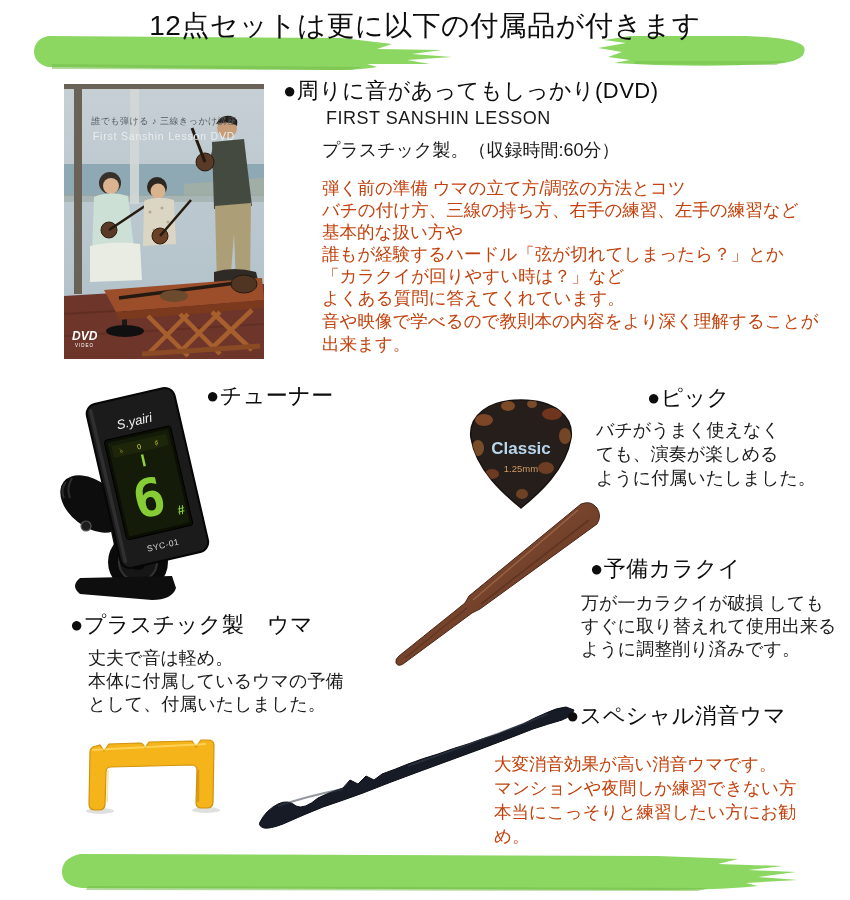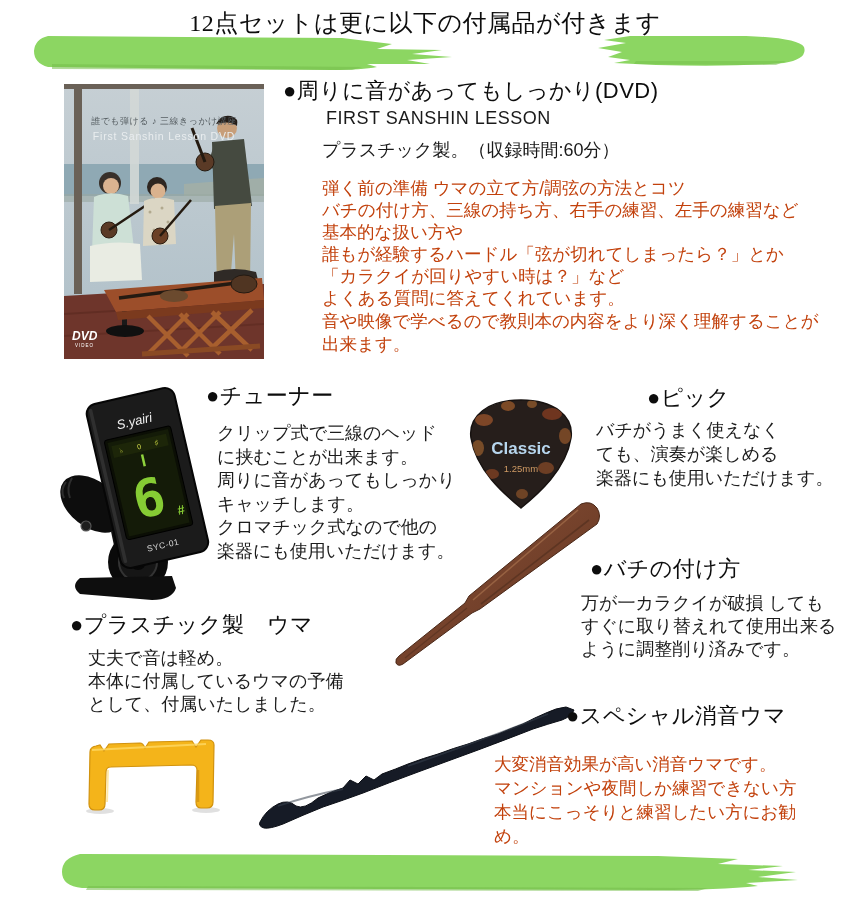--- a/index.html
+++ b/index.html
@@ -3,21 +3,21 @@
 <meta charset="utf-8">
 <style>
   html,body { margin:0; padding:0; background:#ffffff; }
   .page {
     position:relative; width:850px; height:900px; background:#ffffff;
     font-family:"Liberation Sans","DejaVu Sans",sans-serif;
     color:#1a1a1a; overflow:hidden;
   }
   .abs { position:absolute; }
   .pre { white-space:pre-line; }
-  .page-title { font-size:24px; letter-spacing:0.5px; color:#0d0d0d; width:100%; text-align:center;font-family:Liberation Serif, serif; }
+  .page-title { font-size:28px; letter-spacing:0.5px; color:#0d0d0d; width:100%; text-align:center; }
   .sec-title { font-size:22px; color:#0d0d0d; letter-spacing:0.5px; }
   .body-txt { font-size:17.5px; line-height:22px; color:#c2410c; }
   .body-txt18 { font-size:18px; line-height:23.5px; color:#1c1c1c; }
   svg { display:block; }
 </style>
 </head>
 <body>
 
 <div class="page">
 
@@ -151,26 +151,20 @@
       <text x="74" y="62" font-size="7" fill="#b7c23a">♭</text>
       <text x="92" y="62" font-size="7" fill="#d8e04c">0</text>
       <text x="110" y="62" font-size="7" fill="#b7c23a">♯</text>
       <path d="M95,68 L95,80" stroke="#8fd23c" stroke-width="2.5"></path>
       <text x="92" y="130" text-anchor="middle" font-size="52" font-weight="bold" fill="#86cc34" font-family="'DejaVu Sans Mono',monospace">6</text>
       <text x="117" y="135" font-size="13" font-weight="bold" fill="#86cc34">#</text>
       <text x="95" y="164" text-anchor="middle" font-size="8.5" fill="#dddddd" letter-spacing="0.5">SYC-01</text>
     </g>
   </svg>
   <div class="abs sec-title" style="left:206px; top:381px;">●チューナー</div>
-  <div class="abs body-txt18 pre" style="left:217px; top:422px; width:250px;">クリップ式で三線のヘッド
-に挟むことが出来ます。
-周りに音があってもしっかり
-キャッチします。
-クロマチック式なので他の
-楽器にも使用いただけます。</div>
 
   <svg class="abs" style="left:462px; top:390px;" width="118" height="124" viewBox="0 0 118 124">
     <defs>
       <clipPath id="pickclip">
         <path d="M59,118 C42,104 14,80 9,48 C6,26 26,10 59,10 C92,10 112,26 109,48 C104,80 76,104 59,118 Z"></path>
       </clipPath>
     </defs>
     <path d="M59,118 C42,104 14,80 9,48 C6,26 26,10 59,10 C92,10 112,26 109,48 C104,80 76,104 59,118 Z" fill="#261e1b" stroke="#171210" stroke-width="1.5"></path>
     <g clip-path="url(#pickclip)">
       <ellipse cx="22" cy="30" rx="9" ry="6" fill="#93502a" opacity="0.8"></ellipse>
@@ -182,35 +176,35 @@
       <ellipse cx="84" cy="78" rx="8" ry="6" fill="#93502a" opacity="0.65"></ellipse>
       <ellipse cx="60" cy="104" rx="6" ry="5" fill="#b5672f" opacity="0.5"></ellipse>
       <ellipse cx="70" cy="14" rx="5" ry="4" fill="#c97a36" opacity="0.5"></ellipse>
     </g>
     <text x="59" y="64" text-anchor="middle" font-size="17" font-weight="bold" fill="#b7d6ee">Classic</text>
     <text x="59" y="82" text-anchor="middle" font-size="9.5" fill="#cf9a64">1.25mm</text>
   </svg>
   <div class="abs sec-title" style="left:603px; top:383px;margin-left:44px;">●ピック</div>
   <div class="abs body-txt18 pre" style="left:596px; top:418px; width:240px; line-height:24px;">バチがうまく使えなく
 ても、演奏が楽しめる
-楽器にも使用いただけます。</div>
+ように付属いたしました。</div>
 
   <svg class="abs" style="left:385px; top:500px;" width="235" height="175" viewBox="0 0 235 175">
     <defs>
       <linearGradient id="kg" x1="0" y1="0" x2="1" y2="1">
         <stop offset="0" stop-color="#8a5138"></stop>
           <stop offset="1" stop-color="#60331f"></stop>
       </linearGradient>
     </defs>
     <path d="M196,4 Q206,0 212,8 Q217,16 212,24 L95,109 L87,113 L18,164 Q13,167 11,163 Q10,159 14,156 L80,103 L84,96 Z" fill="url(#kg)" stroke="#4a2818" stroke-width="1"></path>
     <path d="M193,10 L88,100" stroke="#a06a48" stroke-width="1.6" opacity="0.8"></path>
     <path d="M204,20 L96,104" stroke="#54301f" stroke-width="1.6" opacity="0.7"></path>
     <path d="M82,108 L20,158" stroke="#54301f" stroke-width="1.4" opacity="0.6"></path>
   </svg>
-  <div class="abs sec-title" style="left:590px; top:554px;">●バチの付け方</div>
+  <div class="abs sec-title" style="left:590px; top:554px;">●予備カラクイ</div>
   <div class="abs body-txt18 pre" style="left:581px; top:592px; width:260px; line-height:23px;">万が一カラクイが破損 しても
 すぐに取り替えれて使用出来る
 ように調整削り済みです。</div>
 
   <div class="abs sec-title" style="left:70px; top:610px;">●プラスチック製　ウマ</div>
   <div class="abs body-txt18 pre" style="left:88px; top:647px; width:300px; line-height:23px;">丈夫で音は軽め。
 本体に付属しているウマの予備
 として、付属いたしました。</div>
   <svg class="abs" style="left:80px; top:736px;" width="142" height="80" viewBox="0 0 142 80">
     <ellipse cx="20" cy="75" rx="14" ry="3" fill="#000000" opacity="0.12"></ellipse>

